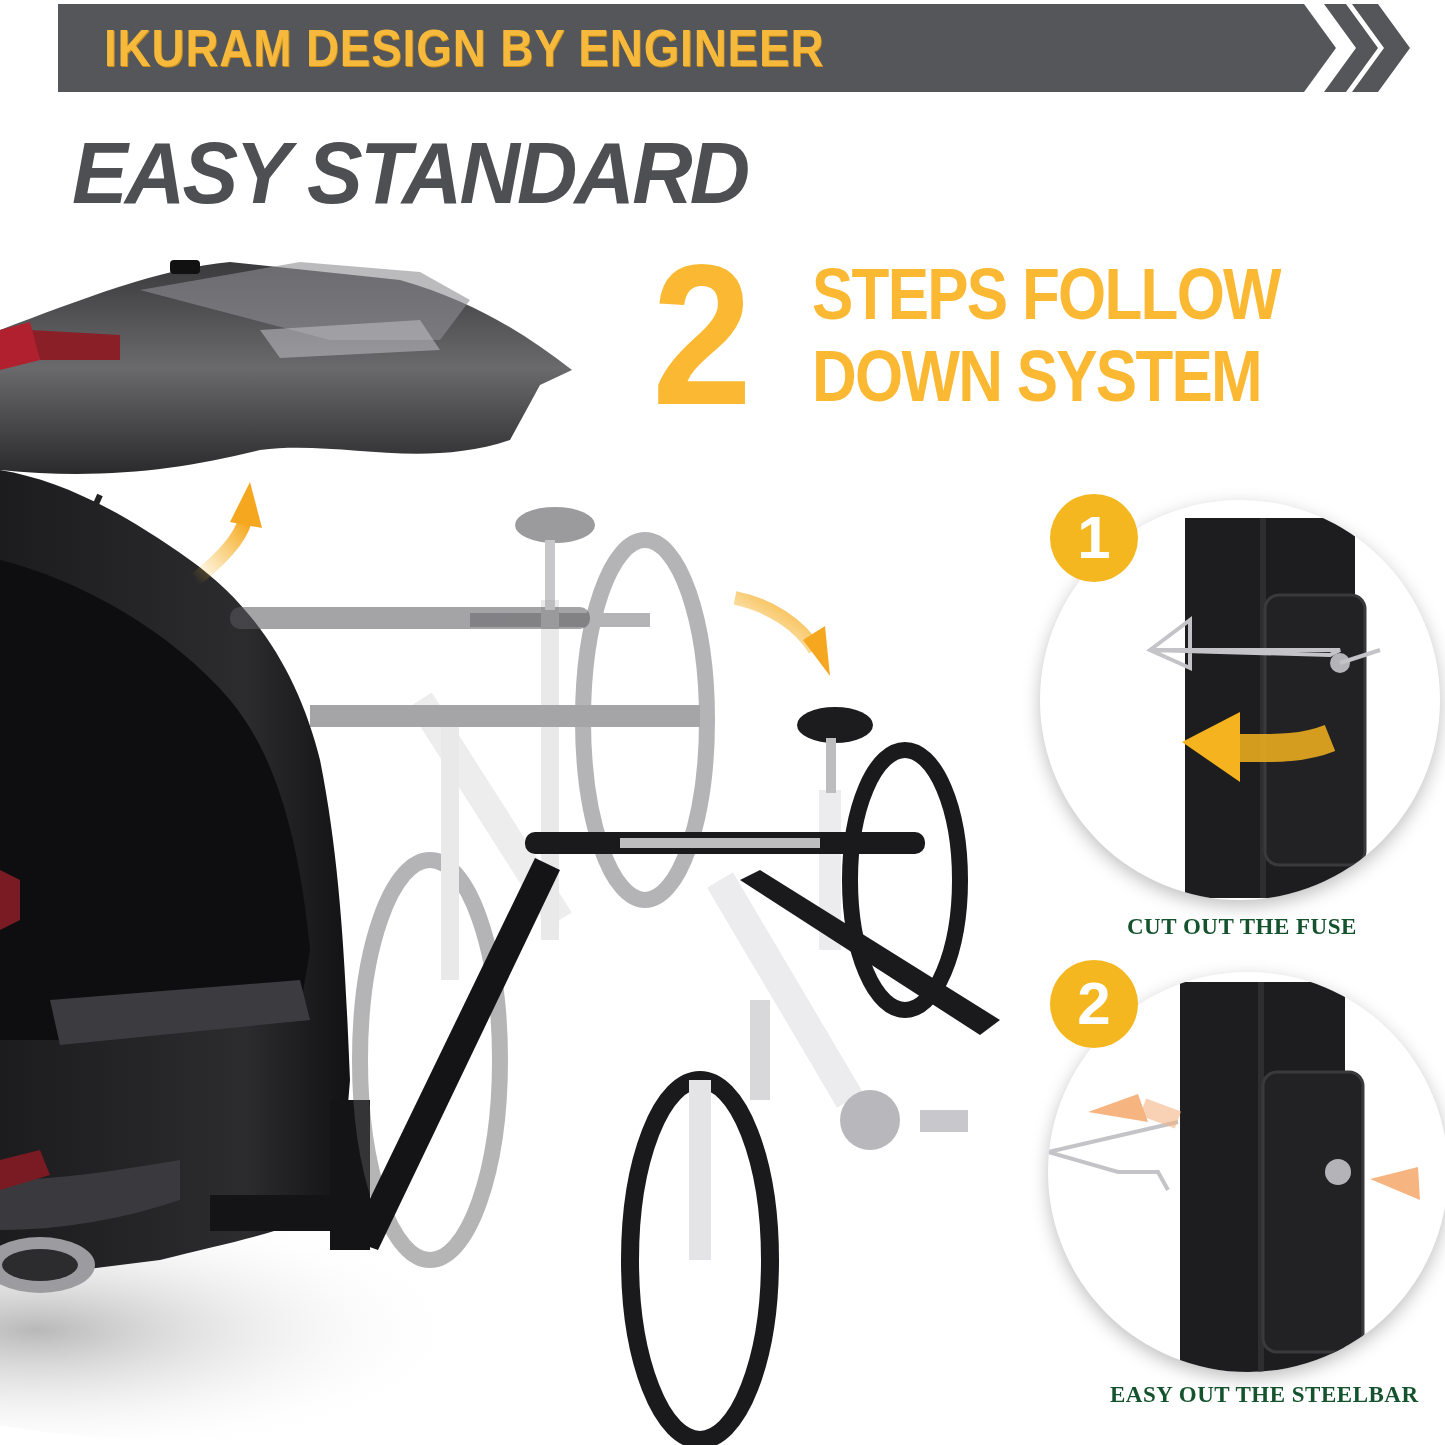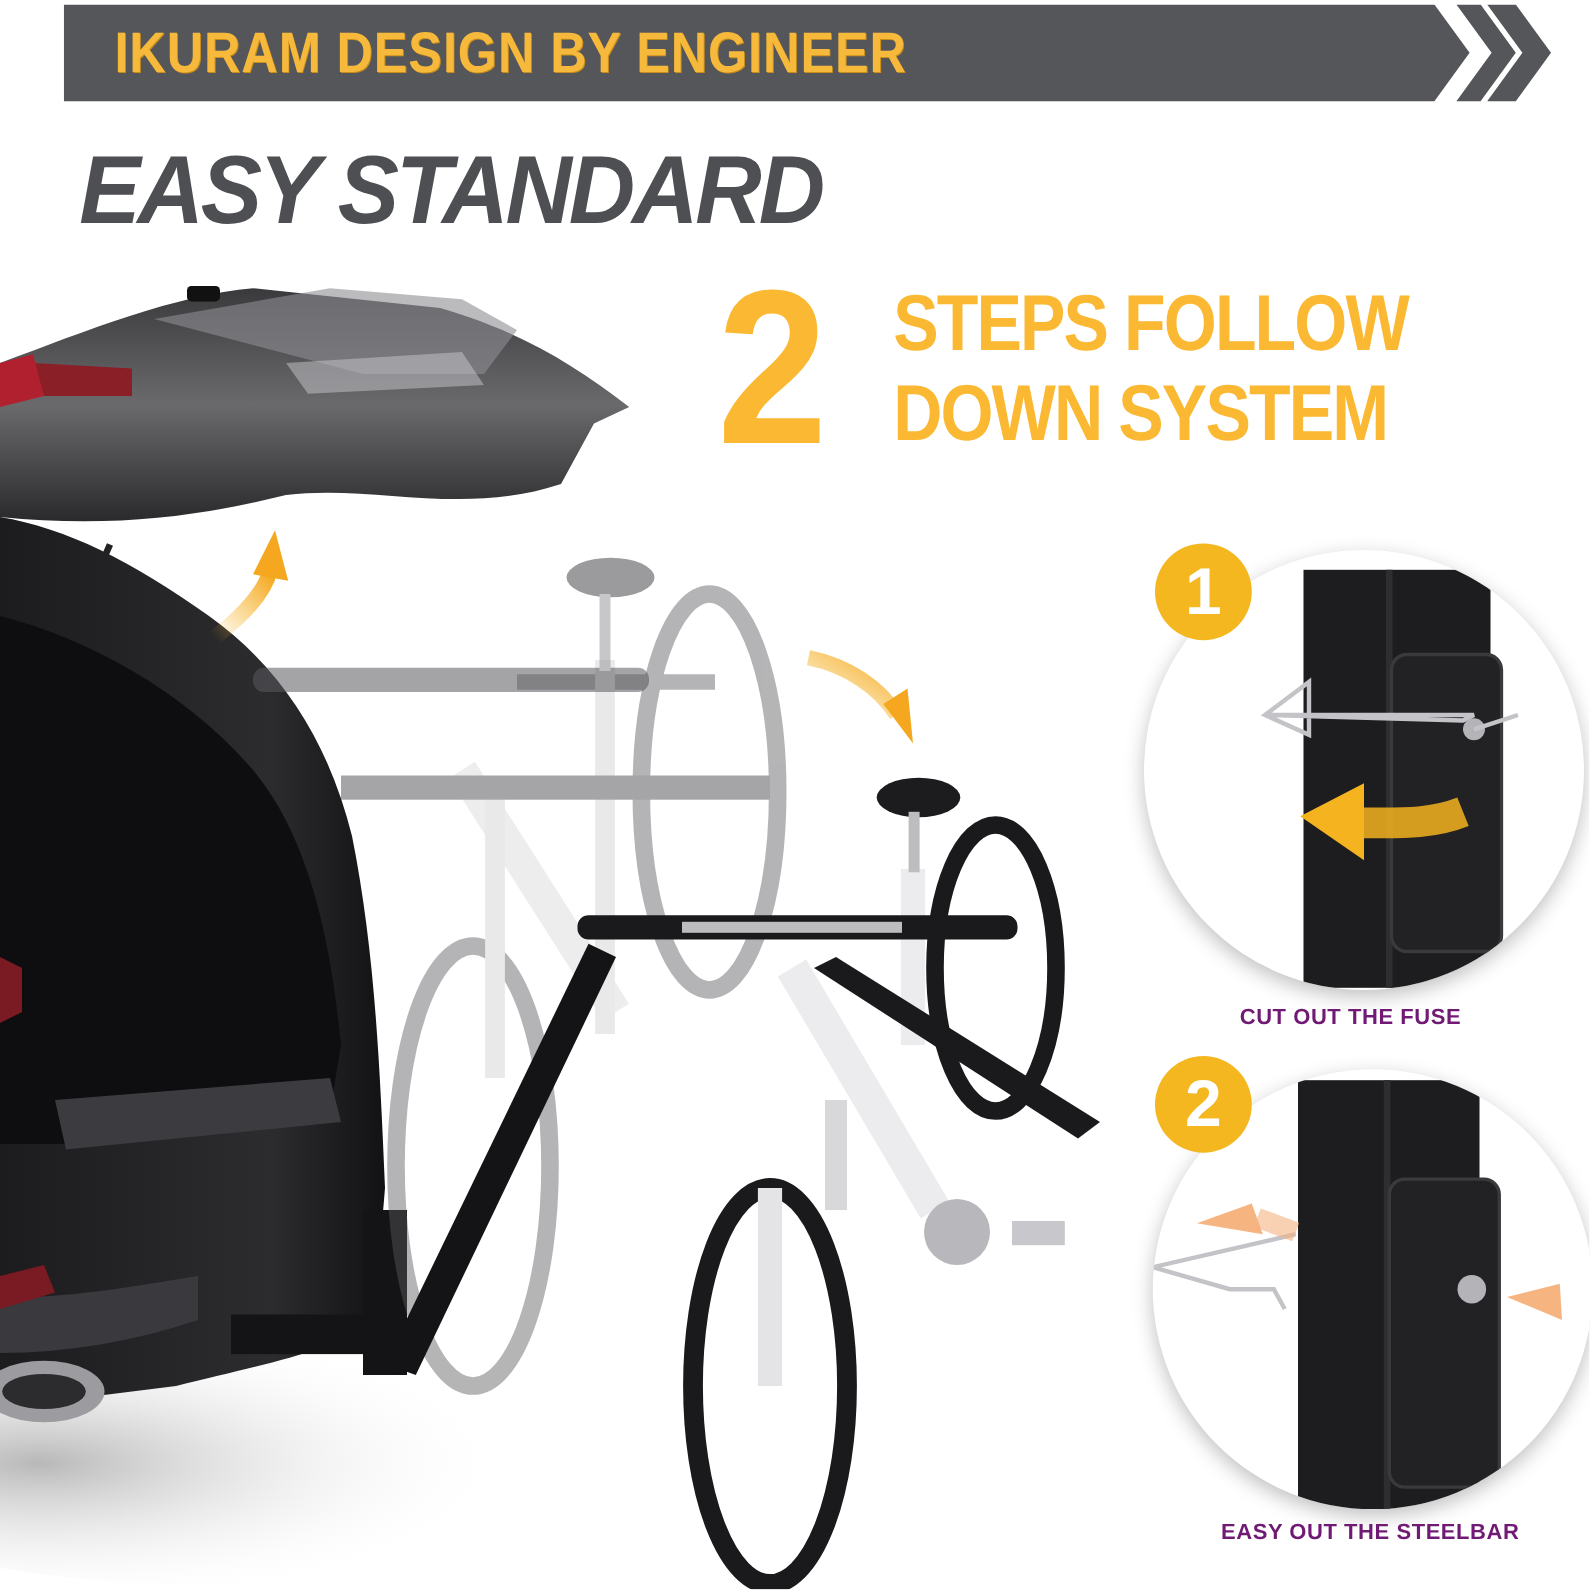--- a/index.html
+++ b/index.html
@@ -22,21 +22,21 @@
 
   
   .step-badge { position: absolute; width: 88px; height: 88px; border-radius: 50%; background: #f4b71f; color: #ffffff; font-family: "Liberation Sans", sans-serif; font-weight: bold; font-size: 60px; line-height: 88px; text-align: center; }
   .step-badge.b1 { left: 1050px; top: 494px; }
   .step-badge.b2 { left: 1050px; top: 960px; }
 
   .detail-circle { position: absolute; width: 400px; height: 400px; border-radius: 50%; background: #ffffff; box-shadow: 0 6px 18px rgba(0,0,0,0.25); overflow: hidden; }
   .detail-circle.c1 { left: 1040px; top: 500px; }
   .detail-circle.c2 { left: 1048px; top: 972px; }
 
-  .caption { position: absolute; font-family: Liberation Sans, sans-serif; font-weight: bold; font-size: 20px; color: #701a75; letter-spacing: 0.5px; white-space: nowrap; }
+  .caption { position: absolute; font-family: Liberation Serif, serif; font-weight: bold; font-size: 23px; color: #14532d; letter-spacing: 0.5px; white-space: nowrap; }
   .caption.cap1 { left: 1127px; top: 914px; }
   .caption.cap2 { left: 1110px; top: 1382px; }
 </style>
 </head>
 <body>
 
 <div id="canvas">
 
   <div class="banner">
     <svg width="1380" height="92" viewBox="0 0 1380 92">

